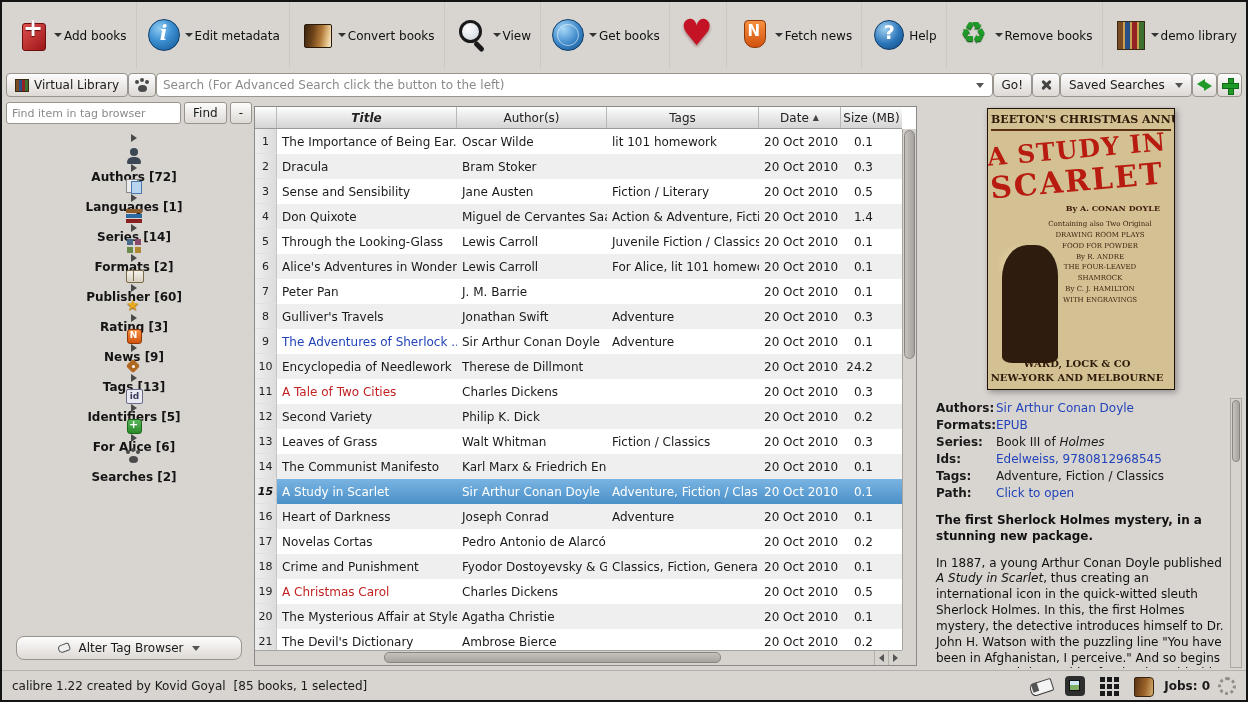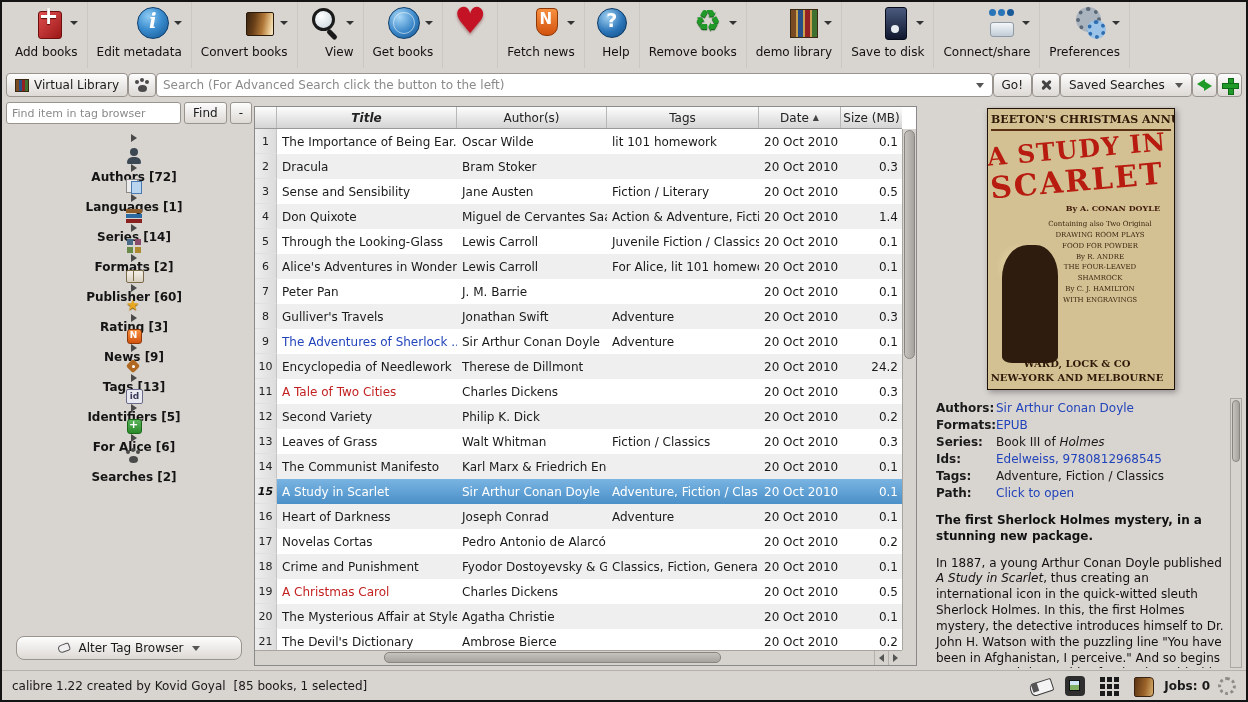--- a/index.html
+++ b/index.html
@@ -2,21 +2,21 @@
 <html><head>
 <meta charset="utf-8">
 <style>
 * { box-sizing: border-box; margin: 0; padding: 0; }
 html, body { width: 1248px; height: 702px; }
 body { font-family: "DejaVu Sans", "Liberation Sans", sans-serif; font-size: 12px; color: #1a1a1a; background: #888; }
 .app { position: relative; width: 1248px; height: 702px; background: #d8d4d0; border: 2px solid #141414; overflow: hidden; }
 
 
 .toolbar { position: absolute; top: 0; left: 2px; right: 2px; height: 66px; display: flex; align-items: stretch; padding-left: 2px; }
-.tbtn { display: flex; flex-direction: column; align-items: flex-end; justify-content: flex-start; padding: 3px 9px 2px; gap: 2px; border-right: 1px solid rgba(0,0,0,0.06); cursor: default; }
+.tbtn { display: flex; flex-direction: row; align-items: center; justify-content: flex-start; padding: 3px 9px 2px; gap: 2px; border-right: 1px solid rgba(0,0,0,0.06); cursor: default; }
 .ti-wrap { display: flex; align-items: flex-start; height: 38px; }
 .tlabel { font-size: 12px; color: #111; white-space: nowrap; }
 .tarrow { width: 0; height: 0; border-top: 4px solid #333; border-left: 4px solid transparent; border-right: 4px solid transparent; margin: 16px 0 0 3px; }
 .ti { width: 36px; height: 36px; position: relative; display: inline-block; }
 .ti-add::before { content:""; position:absolute; left:7px; top:6px; width:22px; height:26px; background:linear-gradient(135deg,#e05050,#9c1616); border:1px solid #6e0e0e; border-radius:3px; }
 .ti-add::after { content:"+"; position:absolute; left:0; top:-3px; width:100%; text-align:center; font-size:24px; font-weight:bold; color:#fff; text-shadow:0 1px 1px #5a0a0a; }
 .ti-edit::before { content:""; position:absolute; inset:2px; border-radius:50%; background:radial-gradient(circle at 35% 28%,#8ecaf2 0%,#3b8ed0 45%,#13538f 100%); border:1px solid #0e3f6d; }
 .ti-edit::after { content:"i"; position:absolute; inset:0; text-align:center; line-height:32px; color:#fff; font-family:"DejaVu Serif",serif; font-style:italic; font-weight:bold; font-size:20px; }
 .ti-convert::before { content:""; position:absolute; left:5px; top:7px; width:26px; height:22px; background:linear-gradient(100deg,#3a2410 0%,#6a4018 30%,#b07838 60%,#e8c890 85%,#f6ecd4 100%); border:1px solid #2a1808; border-radius:2px; }
 .ti-view::before { content:""; position:absolute; left:5px; top:3px; width:17px; height:17px; border:3px solid #1a1a1a; border-radius:50%; background:radial-gradient(circle at 35% 30%,#ffffff,#c8d4dc); }
@@ -100,21 +100,21 @@
 .sortarrow { font-size: 8px; color: #444; }
 .w-gutter { width: 22px; } .w-title { width: 180px; } .w-author { width: 150px; } .w-tags { width: 152px; } .w-date { width: 82px; } .w-size { width: 56px; border-right: 0; flex: 1; }
 .tbody { position: absolute; top: 22px; left: 0; right: 14px; bottom: 15px; overflow: hidden; }
 .trow { display: flex; height: 25px; align-items: center; background: #fff; }
 .trow:nth-of-type(even) { background: #efefef; }
 .trow.selected { background: linear-gradient(#79b4e2,#4b90c8); color: #fff; }
 .gutter { width: 22px; height: 100%; display: flex; align-items: center; justify-content: center; background: linear-gradient(90deg,#eeeeee,#dcdcdc); border-right: 1px solid #c4c4c4; border-bottom: 1px solid #e0e0e0; font-size: 11px; color: #222; flex-shrink: 0; }
 .trow.selected .gutter { font-weight: bold; font-style: italic; color: #111; }
 .tc { padding: 0 5px; white-space: nowrap; overflow: hidden; }
 .c-title { width: 180px; } .c-author { width: 150px; } .c-tags { width: 152px; }
-.c-date { width: 82px; text-align: center; } .c-size { width: 56px; text-align: right; padding-right: 4px; flex: 1; }
+.c-date { width: 82px; text-align: center; } .c-size { width: 56px; text-align: right; padding-right: 29px; flex: 1; }
 .trow.title-blue .c-title { color: #2244bb; }
 .trow.title-red .c-title { color: #c32222; }
 .trow.selected .c-title { color: #fff; }
 .vscroll { position: absolute; top: 22px; right: 0; bottom: 15px; width: 14px; background: #d6d2ce; border-left: 1px solid #a8a4a0; }
 .vthumb { position: absolute; top: 1px; left: 1px; right: 1px; height: 44%; background: linear-gradient(90deg,#c6c2be,#a6a29e); border: 1px solid #88847f; border-radius: 6px; }
 .hscroll { position: absolute; left: 0; right: 14px; bottom: 0; height: 15px; background: #d6d2ce; border-top: 1px solid #a8a4a0; }
 .hthumb { position: absolute; left: 20%; top: 1px; height: 11px; width: 52%; background: linear-gradient(#c6c2be,#a6a29e); border: 1px solid #88847f; border-radius: 5px; }
 .harrows { position: absolute; right: 0; top: 0; bottom: 0; display: flex; }
 .harrow { width: 14px; display: flex; align-items: center; justify-content: center; border-left: 1px solid #b4b0ac; }
 .tri-l { width: 0; height: 0; border-right: 5px solid #555; border-top: 4px solid transparent; border-bottom: 4px solid transparent; }

